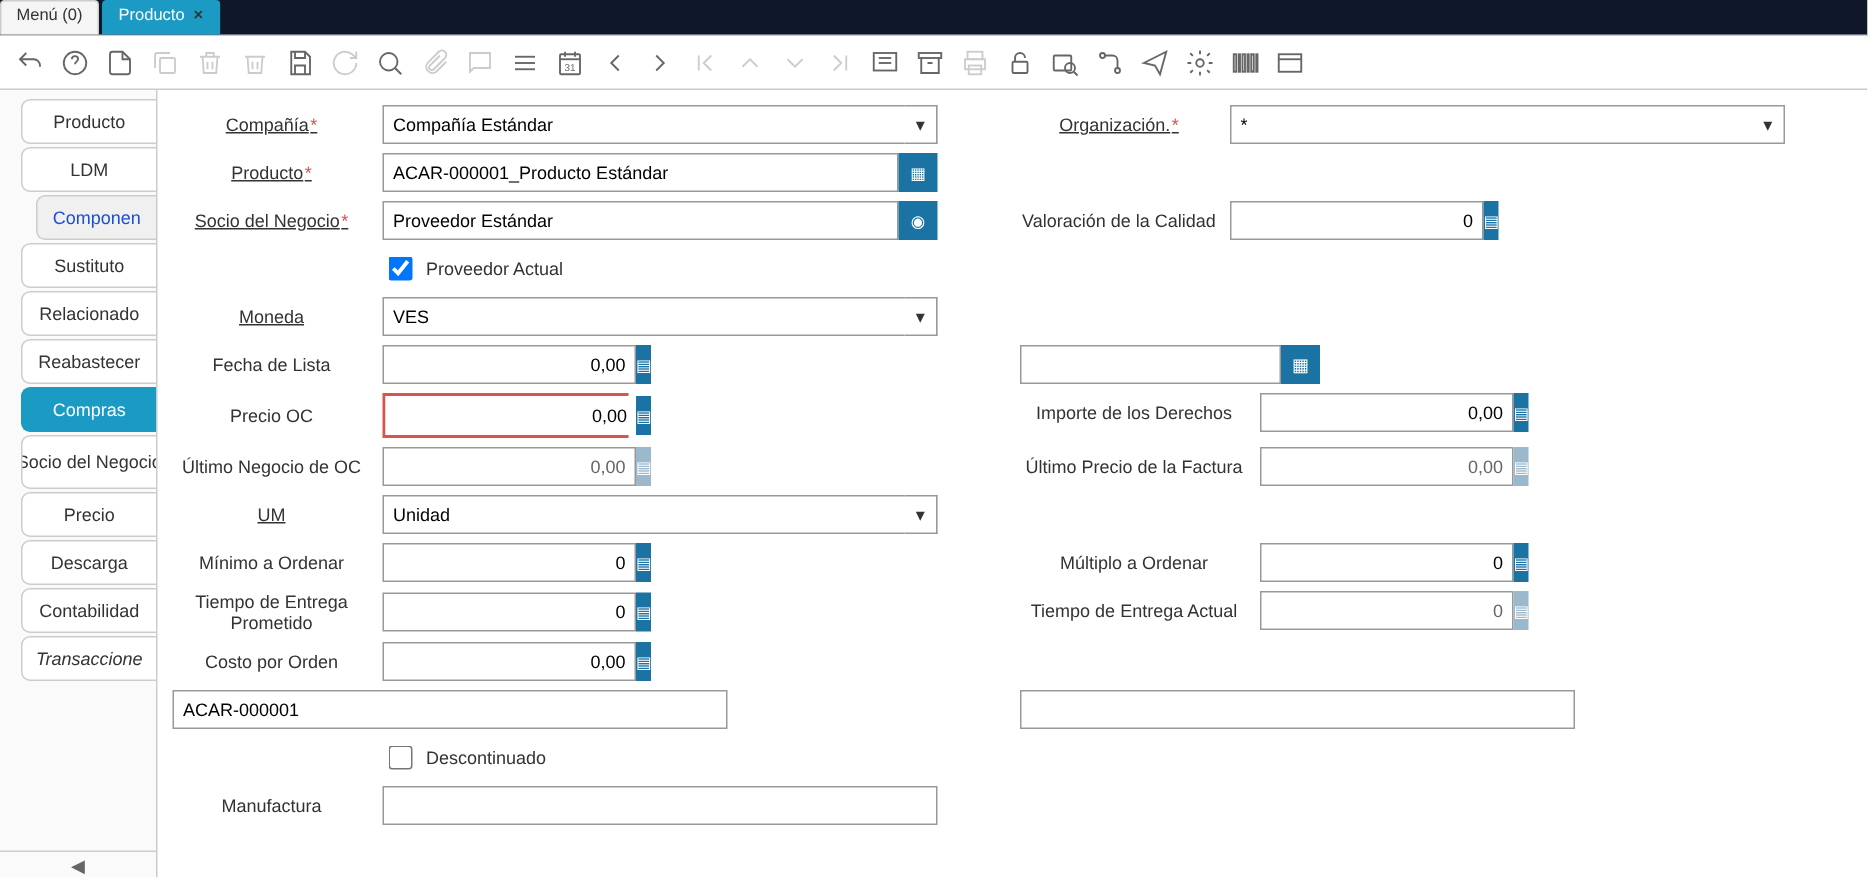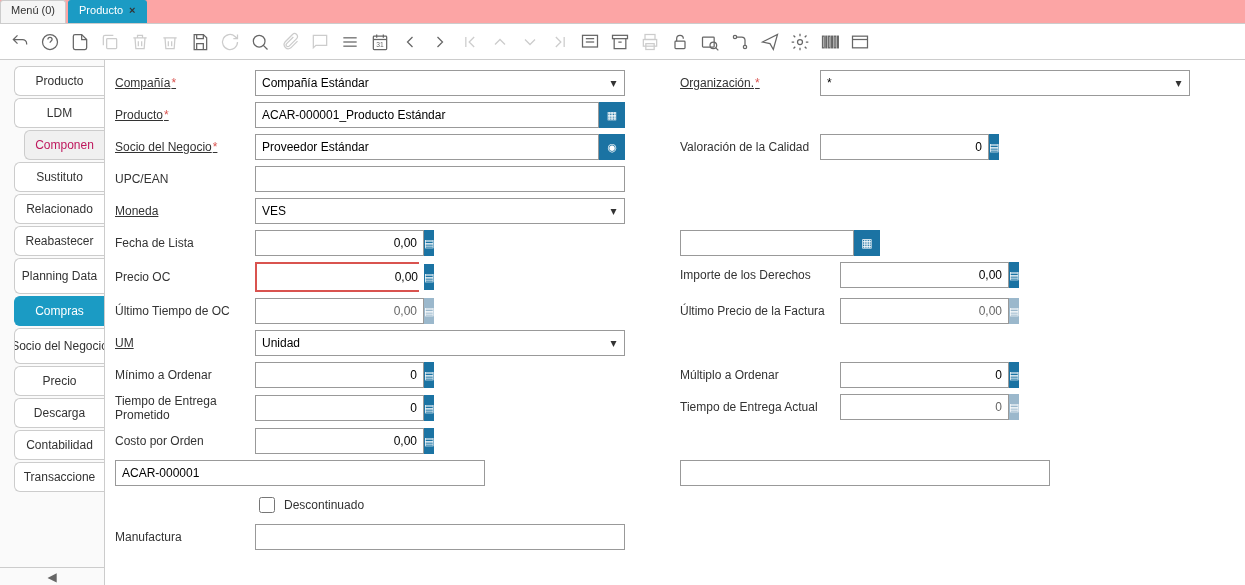--- a/index.html
+++ b/index.html
@@ -1,36 +1,36 @@
 <!DOCTYPE html>
 <html><head>
 <meta charset="utf-8">
 <style>
 html,body{margin:0;padding:0;font-family:Arial,Helvetica,sans-serif;font-size:12px;color:#333;background:#fff;width:1245px;height:585px;overflow:hidden}
 *{box-sizing:border-box}
-.tab-bar{height:24px;background:#fca5a5;border-bottom:1px solid #ccc;display:flex}
+.tab-bar{height:24px;background:#0f172a;border-bottom:1px solid #ccc;display:flex}
 .tab{padding:3px 10px;border:1px solid #ccc;border-bottom:none;background:#f5f5f5;margin-right:2px;font-size:11px;border-radius:3px 3px 0 0;cursor:pointer}
 .tab.active{background:#1b9bc4;color:#fff;border-color:#1b9bc4}
 .tab .close{margin-left:6px;font-weight:bold;color:#333}
 .toolbar{height:36px;border-bottom:1px solid #ccc;display:flex;align-items:center;padding:0 8px;gap:6px}
 .toolbar .ic{width:24px;height:24px;display:flex;align-items:center;justify-content:center;color:#666;cursor:pointer}
 .toolbar .ic.disabled{color:#ccc;cursor:default}
 .toolbar .ic svg{width:20px;height:20px;stroke:currentColor;fill:none;stroke-width:1.5}
 .main{display:flex;height:calc(100% - 60px)}
 .sidebar{width:105px;background:#fafafa;border-right:1px solid #ccc;padding-top:6px;display:flex;flex-direction:column;align-items:flex-end;overflow:hidden;flex-shrink:0}
 .sidebar .vt{height:30px;display:flex;align-items:center;justify-content:center;font-size:12px;border:1px solid #ccc;border-right:none;border-radius:6px 0 0 6px;background:#fff;margin-bottom:2px;width:90px;cursor:pointer;text-align:center;padding:0 4px;overflow:hidden;white-space:nowrap}
-.sidebar .vt.sub{background:#f0f0f0;color:#be185d;width:80px}
+.sidebar .vt.sub{background:#f0f0f0;color:#1d4ed8;width:80px}
 .sidebar .vt.active{background:#1b9bc4;color:#fff;border-color:#1b9bc4}
-.sidebar .vt.italic{}
+.sidebar .vt.italic{font-style:italic}
 .sidebar .collapse{height:18px;width:100%;display:flex;align-items:center;justify-content:center;border-top:1px solid #ccc;margin-top:auto;cursor:pointer;color:#666}
 .content{flex:1;overflow-y:auto;padding:10px 20px 10px 10px}
 .frow{display:flex;align-items:center;margin-bottom:6px;min-height:26px}
 .fcol{display:flex;gap:20px}
 .fcol>div{flex:1}
-.lbl{width:140px;text-align:left;padding-right:8px;font-size:12px;color:#333;flex-shrink:0}
+.lbl{width:140px;text-align:center;padding-right:8px;font-size:12px;color:#333;flex-shrink:0}
 .lbl.u{text-decoration:underline}
 .req{color:#d9534f;margin-left:1px}
 input[type=text],select,.inp{height:26px;border:1px solid #999;padding:0 6px;font-size:12px;background:#fff}
 .inp[readonly],.ro{background:#eee;color:#666}
 .sel{width:370px;position:relative}
 .sel input{width:100%;}
 .sel .arr{position:absolute;right:0;top:0;width:22px;height:26px;border:1px solid #999;border-left:none;background:#fff;display:flex;align-items:center;justify-content:center;cursor:pointer}
 .pick{width:370px;display:flex}
 .pick input{flex:1}
 .pick .btn,.numbtn{width:26px;height:26px;background:#1b73a3;color:#fff;display:flex;align-items:center;justify-content:center;cursor:pointer;font-size:11px}
@@ -231,21 +231,20 @@
 
 <div class="main">
 
   <div class="sidebar">
     <div class="vt">Producto</div>
     <div class="vt">LDM</div>
     <div class="vt sub">Componen</div>
     <div class="vt">Sustituto</div>
     <div class="vt">Relacionado</div>
     <div class="vt">Reabastecer</div>
-    <div class="vt" style="height:36px">Planning Data</div>
     <div class="vt active">Compras</div>
     <div class="vt" style="height:36px">Socio del Negocio</div>
     <div class="vt">Precio</div>
     <div class="vt">Descarga</div>
     <div class="vt">Contabilidad</div>
     <div class="vt italic">Transaccione</div>
     <div class="collapse">◀</div>
   </div>
 
   <div class="content">
@@ -287,26 +286,30 @@
           <div class="lbl">Valoración de la Calidad</div>
           <div class="num" style="width:100px">
               <input type="text" value="0" style="">
               <div class="numbtn">▤</div>
             </div>
         </div>
       </div>
     </div>
 
     <div class="fcol">
-    </div>
-
-    <div class="frow">
-      <div class="lbl">UPC/EAN</div>
-      <input type="text" class="w370" value="" style="">
-    </div>
+      <div>
+        <div class="frow">
+            <div class="chk">
+              <input type="checkbox" checked="" style="">
+              <span>Proveedor Actual</span>
+            </div>
+          </div>
+      </div>
+    </div>
+
 
     <div class="frow">
       <div class="lbl u">Moneda</div>
       <div class="sel"><input type="text" value="VES" style=""><div class="arr">▾</div></div>
     </div>
 
     <div class="fcol">
       <div>
         <div class="frow">
           <div class="lbl">Fecha de Lista</div>
@@ -343,21 +346,21 @@
               <input type="text" value="0,00" style="">
               <div class="numbtn">▤</div>
             </div>
         </div>
       </div>
     </div>
 
     <div class="fcol">
       <div>
         <div class="frow">
-          <div class="lbl">Último Tiempo de OC</div>
+          <div class="lbl">Último Negocio de OC</div>
           <div class="num">
               <input type="text" readonly="" class="ro" value="0,00" style="">
               <div class="numbtn disabled">▤</div>
             </div>
         </div>
       </div>
       <div>
         <div class="frow">
           <div class="lbl" style="width:160px">Último Precio de la Factura</div>
           <div class="num">

